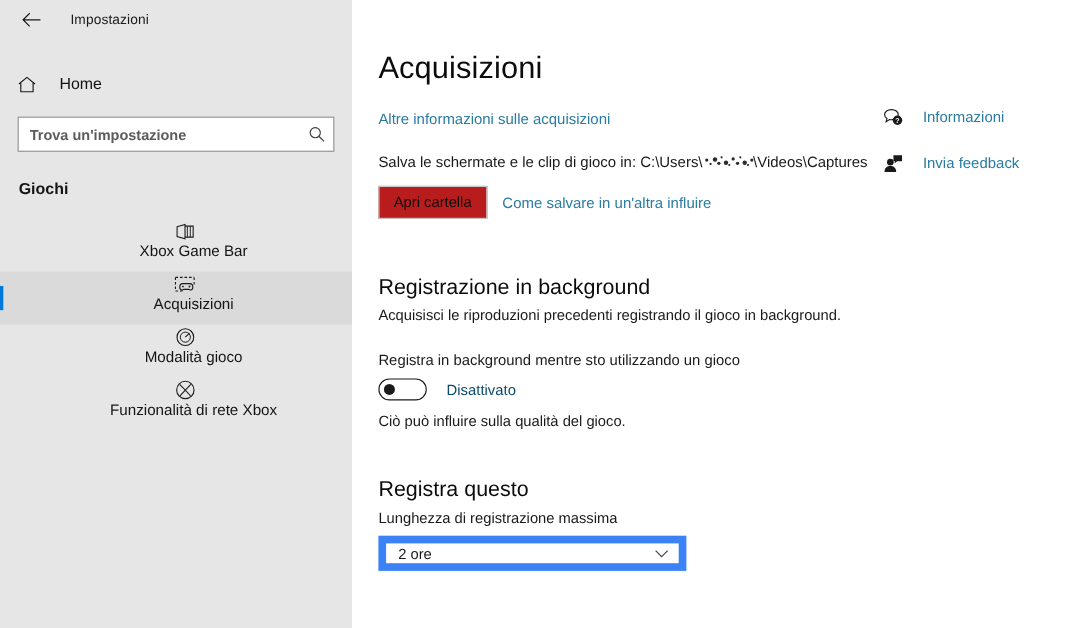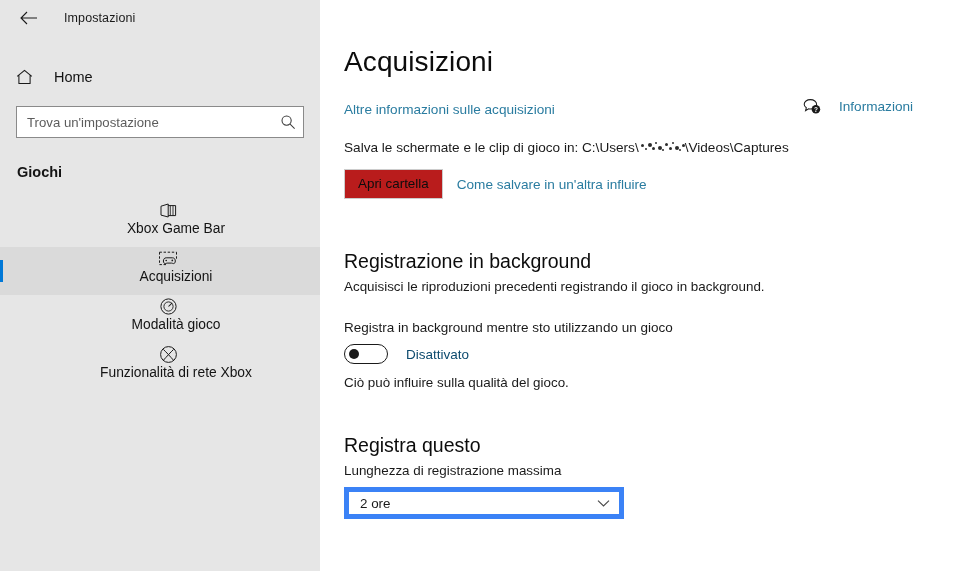--- a/index.html
+++ b/index.html
@@ -71,20 +71,21 @@
   .search-input {
     flex: 1;
     border: 0;
     outline: 0;
     background: transparent;
     font-family: "Liberation Sans", sans-serif;
     font-size: 13.2px;
     color: #1a1a1a;
     padding: 0 10px;
     height: 100%;
+    font-weight: bold;
   }
   .search-input::placeholder { color: #5c5c5c; opacity: 1; }
   .search-ico {
     width: 30px; height: 100%;
     display: flex; align-items: center; justify-content: center;
     cursor: pointer;
   }
 
   .group-title {
     font-size: 14.5px;
@@ -239,21 +240,21 @@
   .note {
     font-size: 13.4px;
     color: #1a1a1a;
     margin-top: 11px;
   }
 
   .combo {
     margin-top: 9px;
     width: 280px;
     height: 32px;
-    border: 5px solid #3b82f6;
+    border: 7px solid #3b82f6;
     background: #ffffff;
     display: flex;
     align-items: center;
     cursor: pointer;
   }
   .combo .val {
     flex: 1;
     font-size: 13.4px;
     color: #1a1a1a;
     padding-left: 11px;
@@ -428,17 +429,27 @@
         <span class="rico">
           <svg width="19" height="17" viewBox="0 0 19 17">
             <path d="M7.4 1.6 C3.9 1.6 1.2 3.7 1.2 6.3 C1.2 7.7 2 9 3.3 9.8 L2.6 12.6 L5.6 10.7 C6.2 10.85 6.8 10.9 7.4 10.9 C10.9 10.9 13.6 8.9 13.6 6.3 C13.6 3.7 10.9 1.6 7.4 1.6 Z" fill="#ffffff" stroke="#1a1a1a" stroke-width="1.05"></path>
             <circle cx="12.9" cy="11.3" r="4.3" fill="#1a1a1a"></circle>
             <text x="12.9" y="13.6" font-family="Liberation Sans, sans-serif" font-size="6.4" fill="#ffffff" text-anchor="middle" font-weight="bold">?</text>
           </svg>
         </span>
         <span class="rlabel">Informazioni</span>
       </div>
 
+      <div class="rail-item">
+        <span class="rico">
+          <svg width="18" height="17" viewBox="0 0 18 17">
+            <circle cx="6.4" cy="7.4" r="3" fill="#1a1a1a"></circle>
+            <path d="M1.1 16.3 C1.1 12.6 3.4 11 6.4 11 C9.4 11 11.7 12.6 11.7 16.3 Z" fill="#1a1a1a"></path>
+            <path d="M9.2 1.2 L17 1.2 L17 6.5 L12.6 6.5 L10.1 8.6 L10.6 6.5 L9.2 6.5 Z" fill="#1a1a1a"></path>
+          </svg>
+        </span>
+        <span class="rlabel">Invia feedback</span>
+      </div>
 
     </div>
 
   </section>
 </div>
 
 </body></html>

